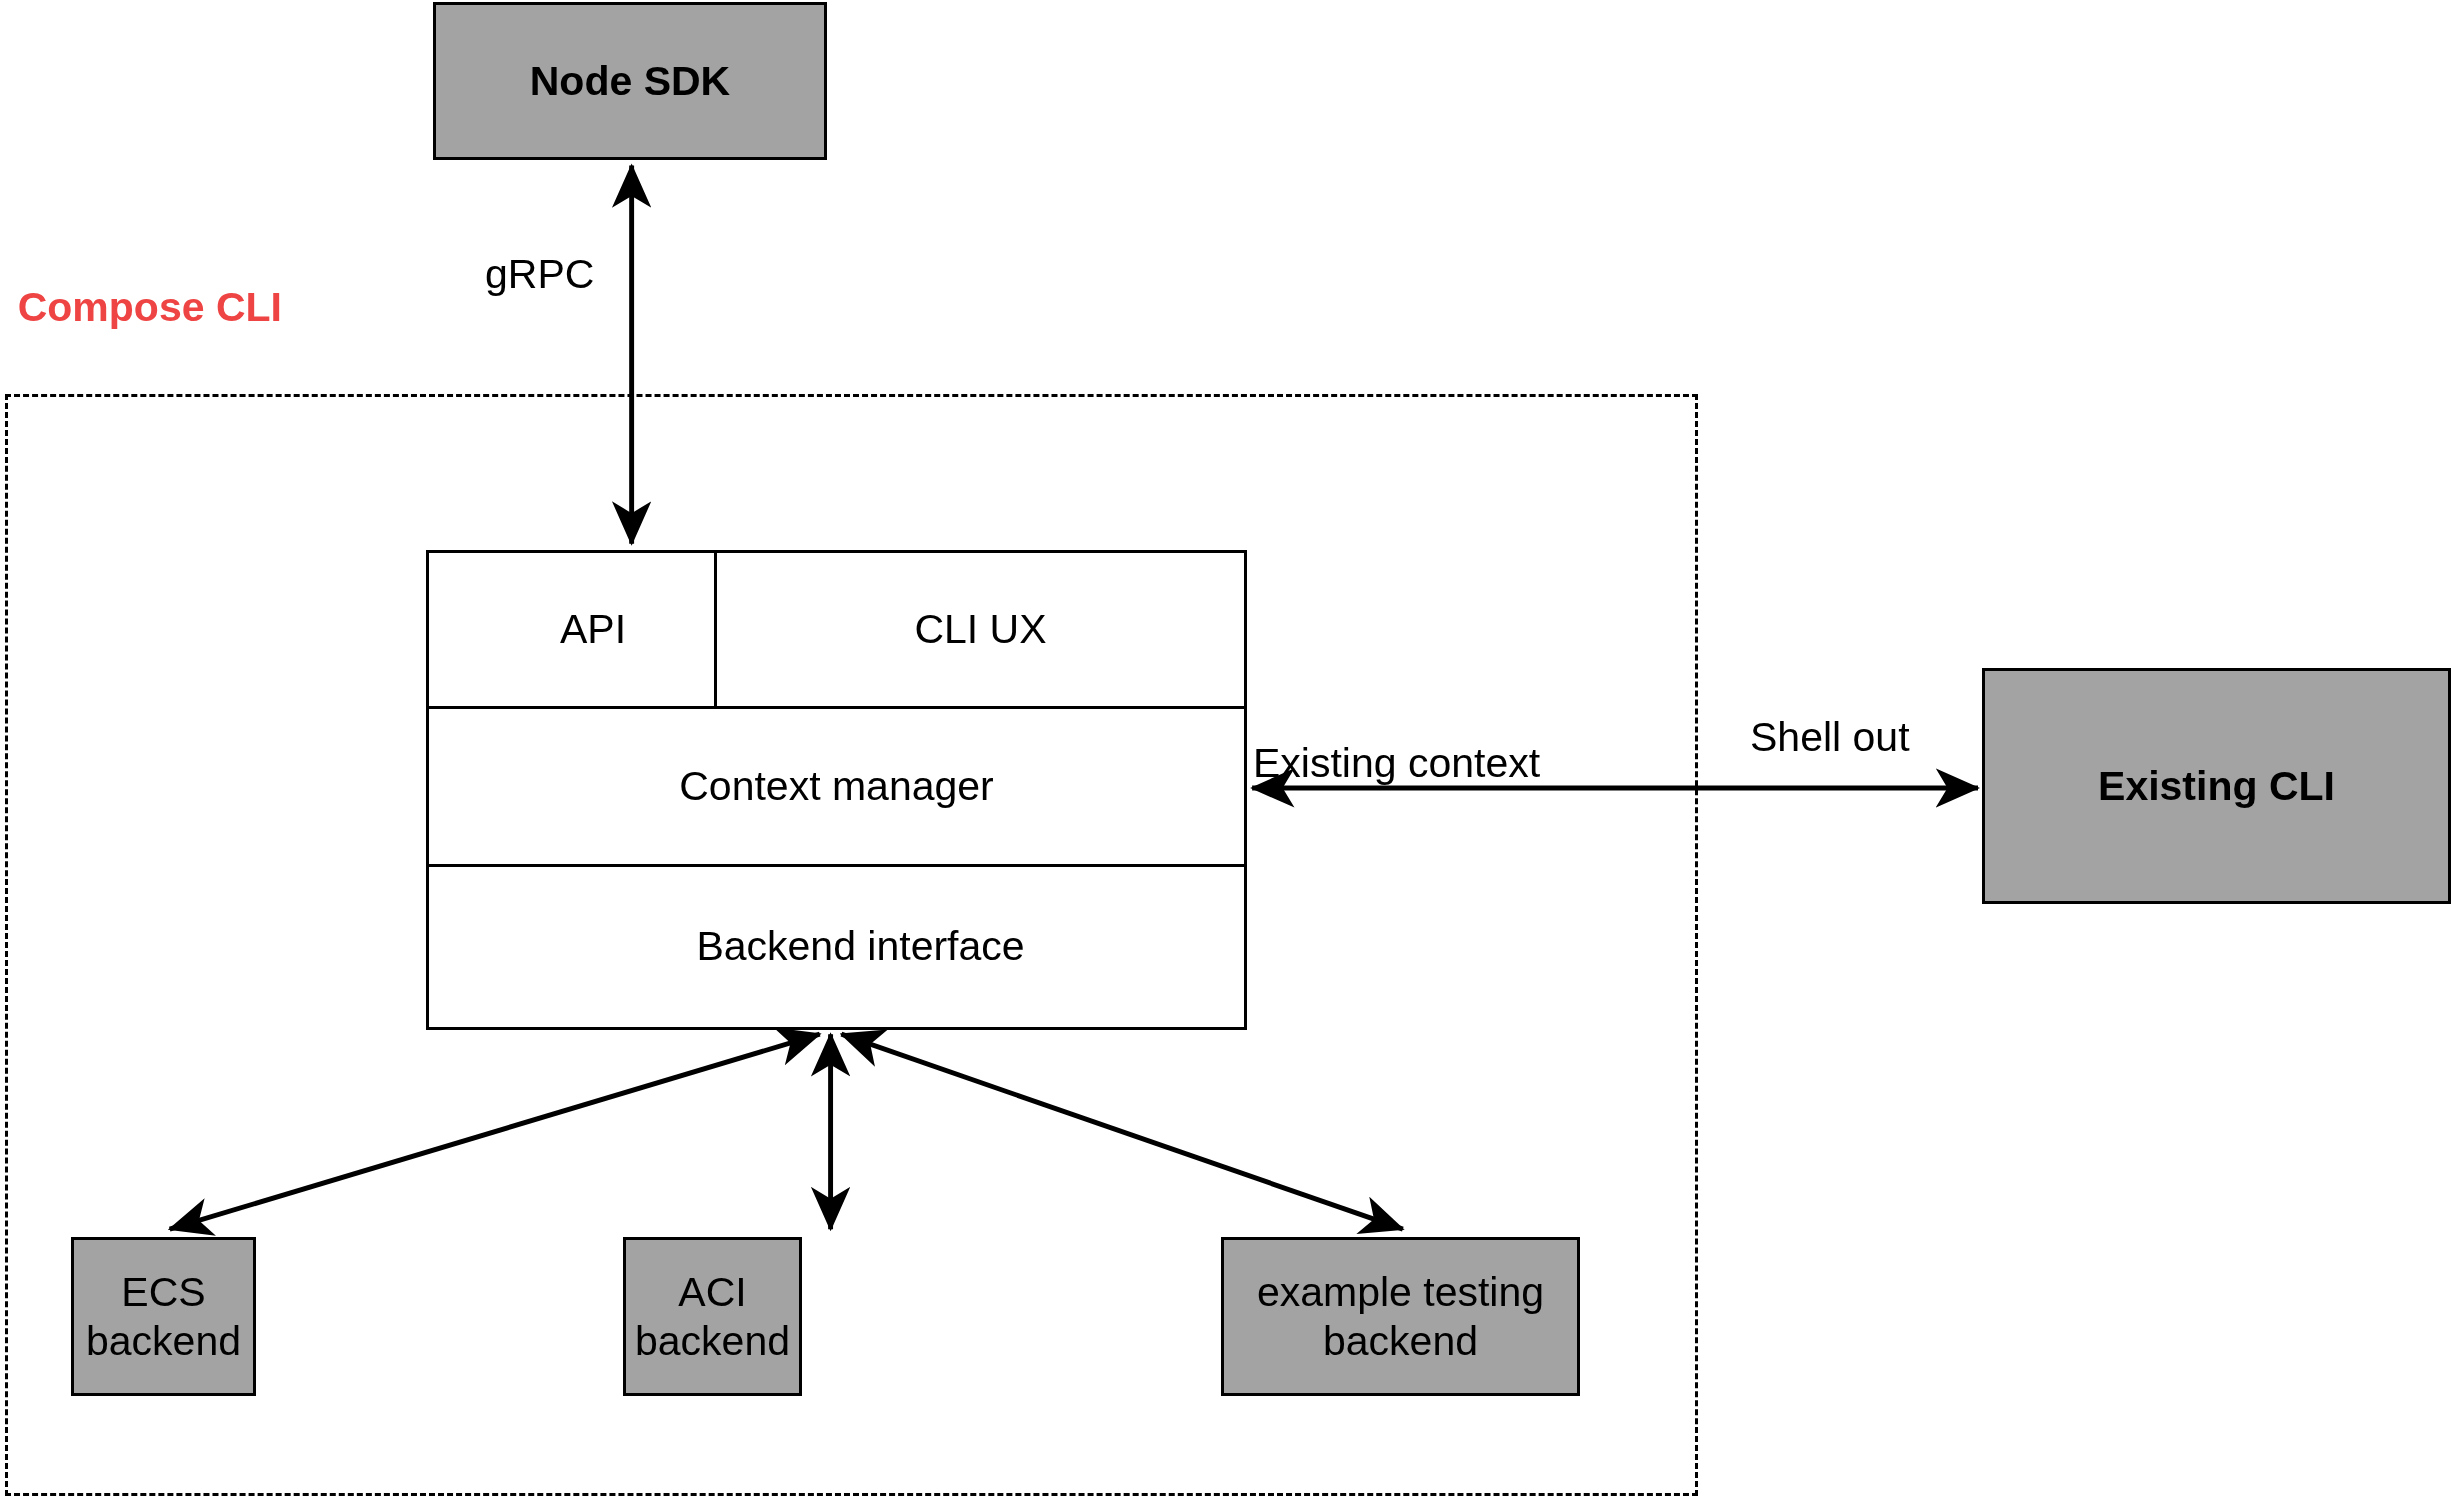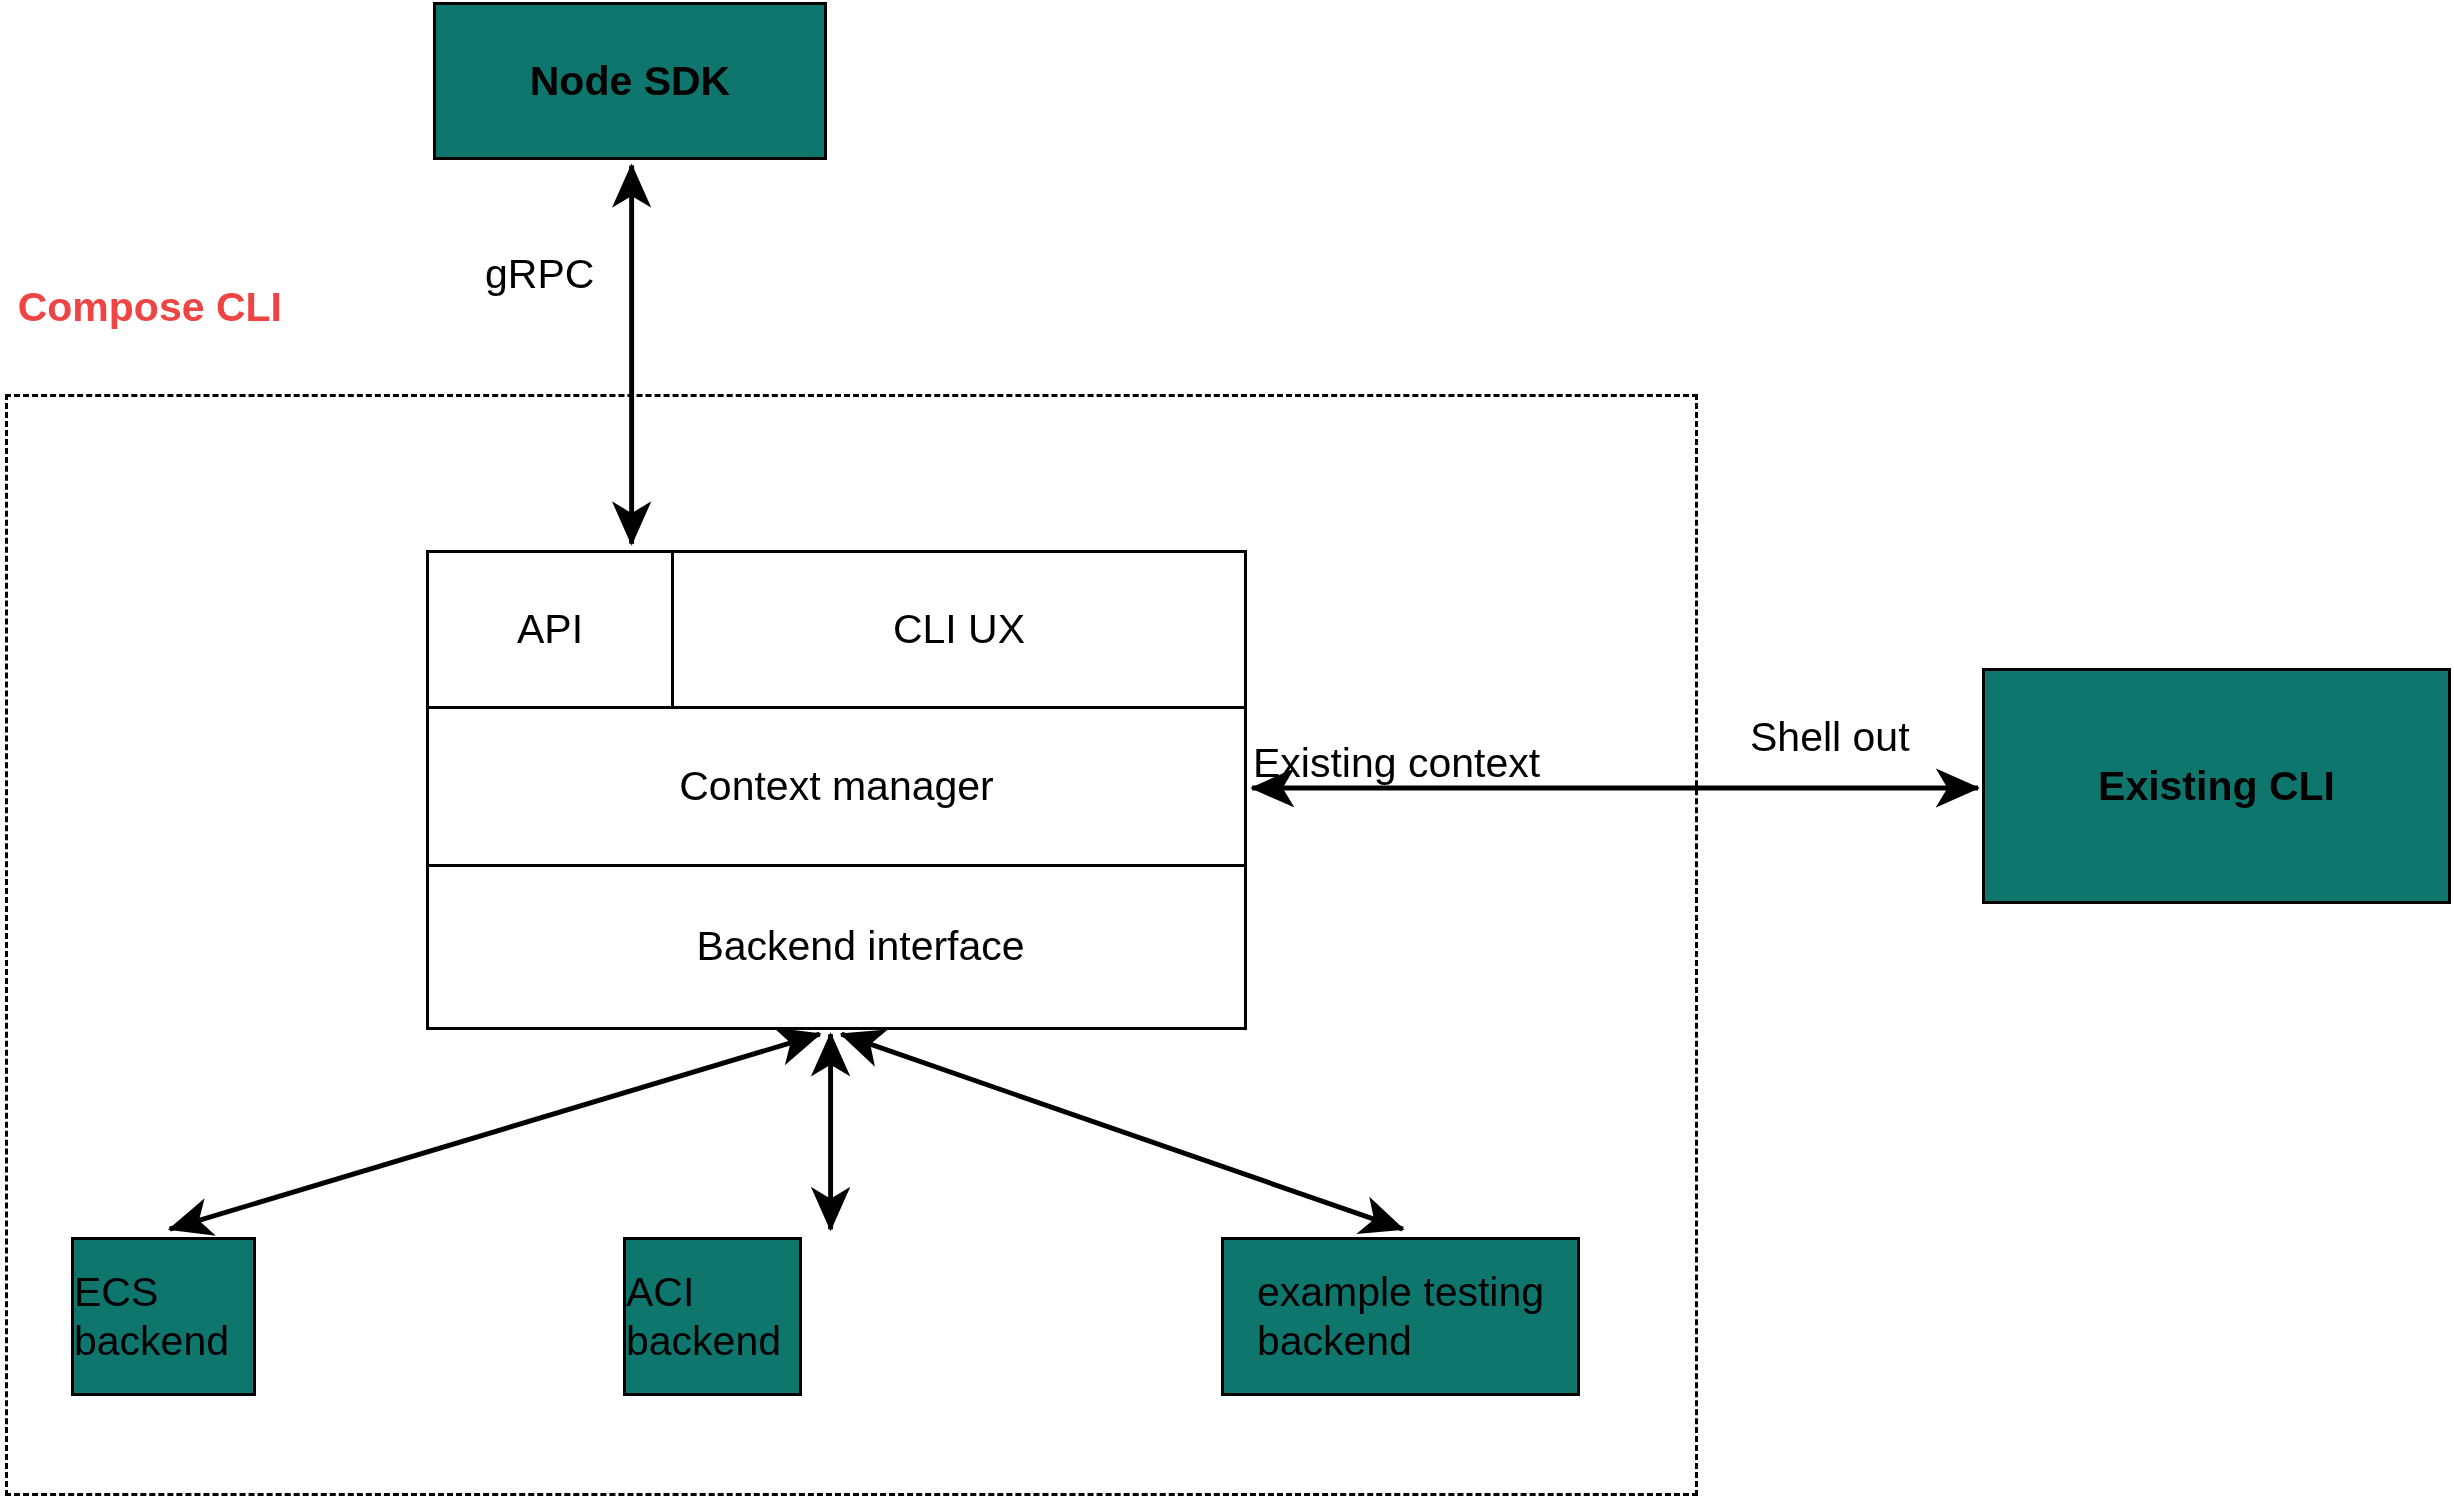--- a/index.html
+++ b/index.html
@@ -19,25 +19,25 @@
     position: absolute;
     left: 0;
     top: 0;
     width: 2455px;
     height: 1501px;
   }
   .node {
     position: absolute;
     box-sizing: border-box;
     border: 3.9px solid #000000;
-    background: #0f766e;
+    background: #a3a3a3;
     display: flex;
     align-items: center;
     justify-content: center;
-    text-align: left;
+    text-align: center;
     color: #000000;
   }
   .node-label {
     font-size: 41px;
     line-height: 1.18;
     color: #000000;
     white-space: pre-line;
   }
   .bold .node-label {
     font-weight: bold;
@@ -113,21 +113,21 @@
 
   <div class="node bold" style="left:433px; top:2px; width:394px; height:158px;">
     <span class="node-label">Node SDK</span>
   </div>
 
   <div class="node bold" style="left:1982px; top:668px; width:469px; height:236px;">
     <span class="node-label">Existing CLI</span>
   </div>
 
   <div class="stack" style="left:426px; top:550px; width:821px; height:480px;">
-    <div class="stack-row" style="height:156px; border-bottom:3.9px solid #000000;">
+    <div class="stack-row" style="height:156px; border-bottom:3.9px solid #000000;padding-left:43px;">
       <div class="stack-cell" style="width:245px; border-right:3.9px solid #000000;">API</div>
       <div class="stack-cell" style="flex:1;">CLI UX</div>
     </div>
     <div class="stack-row" style="height:158px; border-bottom:3.9px solid #000000;">
       <div class="stack-cell" style="flex:1;border-radius:12px;">Context manager</div>
     </div>
     <div class="stack-row" style="height:159px;padding-left:48px;">
       <div class="stack-cell" style="flex:1;">Backend interface</div>
     </div>
   </div>

